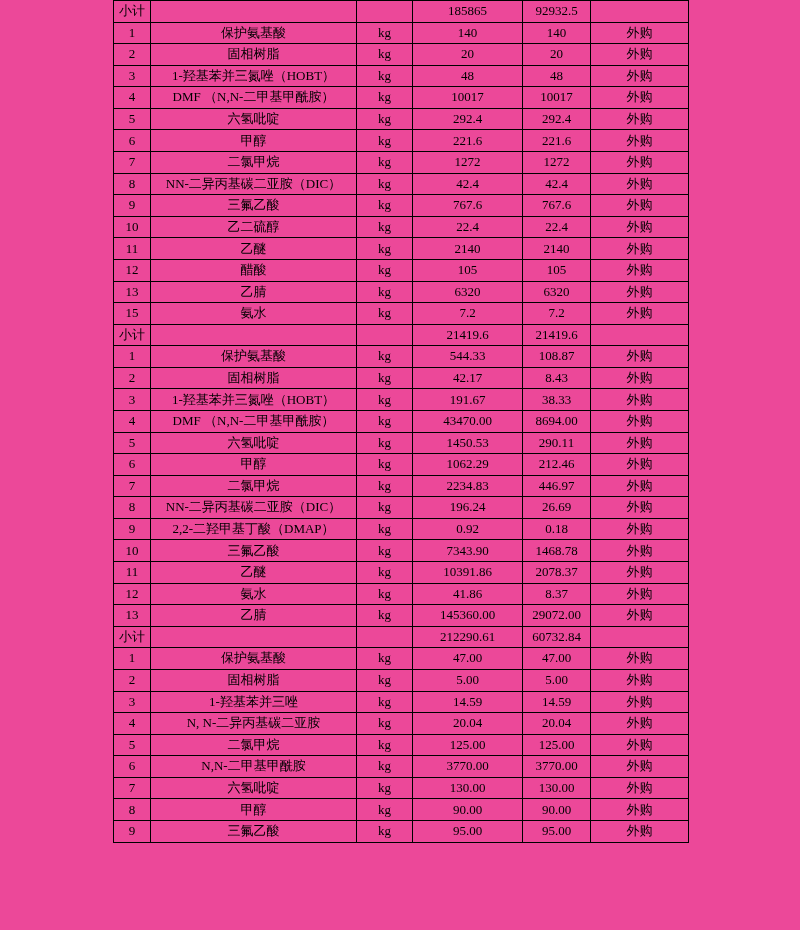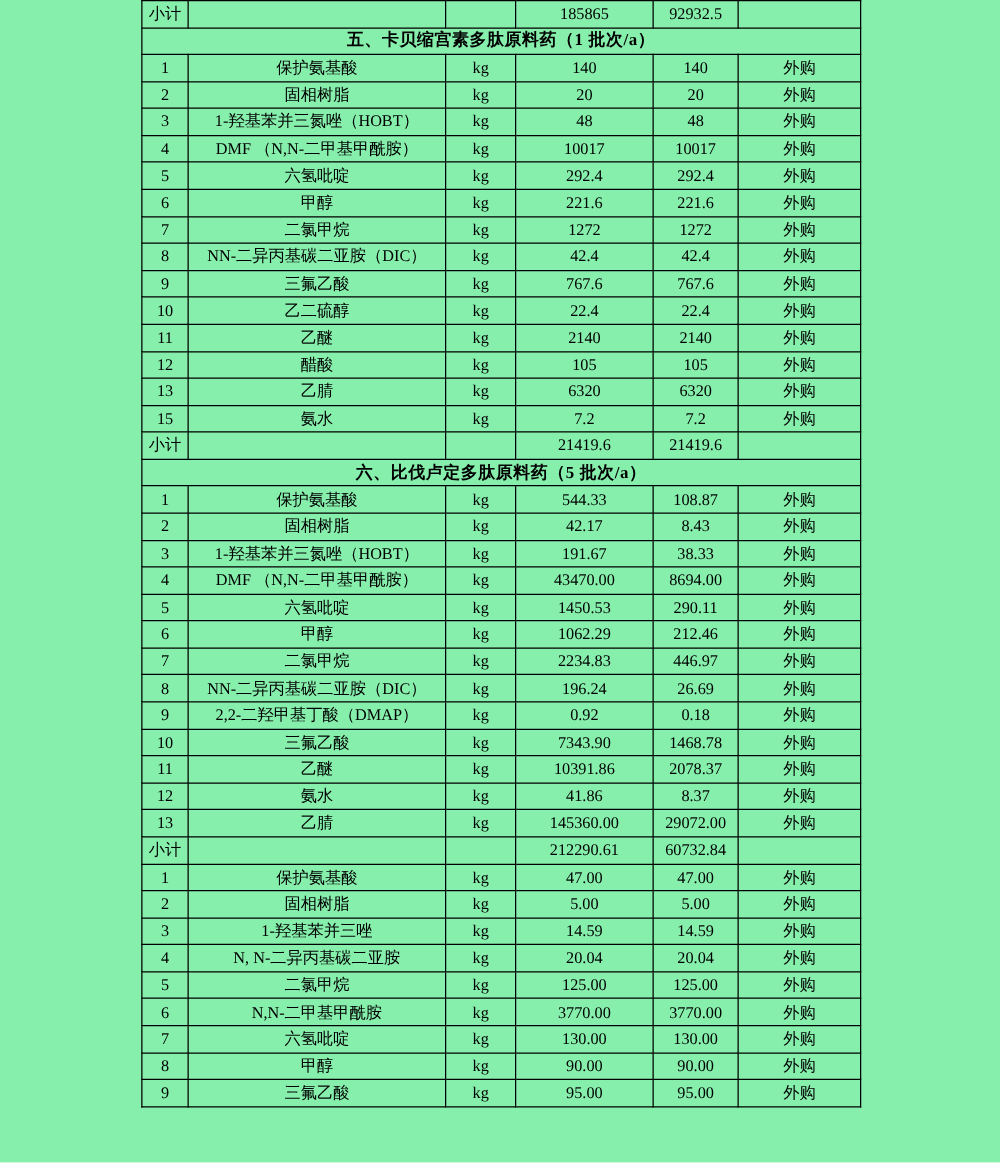--- a/index.html
+++ b/index.html
@@ -4,21 +4,21 @@
 <style>
   html, body {
     margin: 0;
     padding: 0;
     background: #ffffff;
   }
   .page {
     position: relative;
     width: 800px;
     height: 930px;
-    background: #86efac;
+    background: #ec4899;
     overflow: hidden;
     color: #000000;
     font-family: "Liberation Serif", "DejaVu Serif", serif;
   }
   table.materials {
     position: absolute;
     left: 113px;
     top: 0px;
     width: 575px;
     border-collapse: collapse;
@@ -60,23 +60,20 @@
     <tbody id="table-body">
         <tr>
           <td>小计</td>
           <td></td>
           <td></td>
           <td class="num-cell">185865</td>
           <td class="num-cell">92932.5</td>
           <td></td>
         </tr>
         <tr>
-          <td class="section-cell" colspan="6">五、卡贝缩宫素多肽原料药（1 批次/a）</td>
-        </tr>
-        <tr>
           <td class="num-cell">1</td>
           <td>保护氨基酸</td>
           <td>kg</td>
           <td class="num-cell">140</td>
           <td class="num-cell">140</td>
           <td>外购</td>
         </tr>
         <tr>
           <td class="num-cell">2</td>
           <td>固相树脂</td>
@@ -181,23 +178,20 @@
           <td class="num-cell">7.2</td>
           <td>外购</td>
         </tr>
         <tr>
           <td>小计</td>
           <td></td>
           <td></td>
           <td class="num-cell">21419.6</td>
           <td class="num-cell">21419.6</td>
           <td></td>
-        </tr>
-        <tr>
-          <td class="section-cell" colspan="6">六、比伐卢定多肽原料药（5 批次/a）</td>
         </tr>
         <tr>
           <td class="num-cell">1</td>
           <td>保护氨基酸</td>
           <td>kg</td>
           <td class="num-cell">544.33</td>
           <td class="num-cell">108.87</td>
           <td>外购</td>
         </tr>
         <tr>

